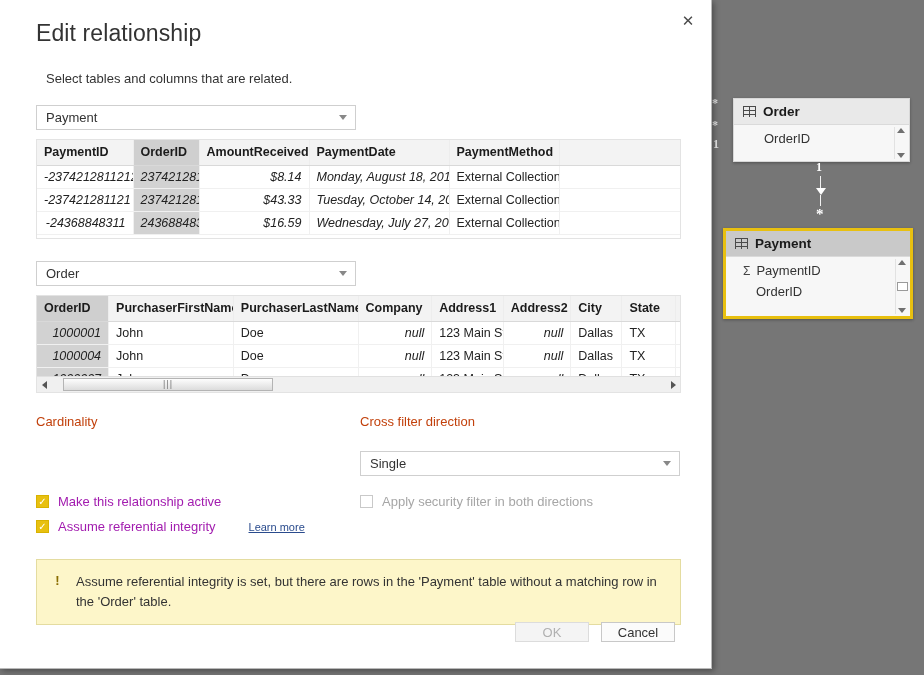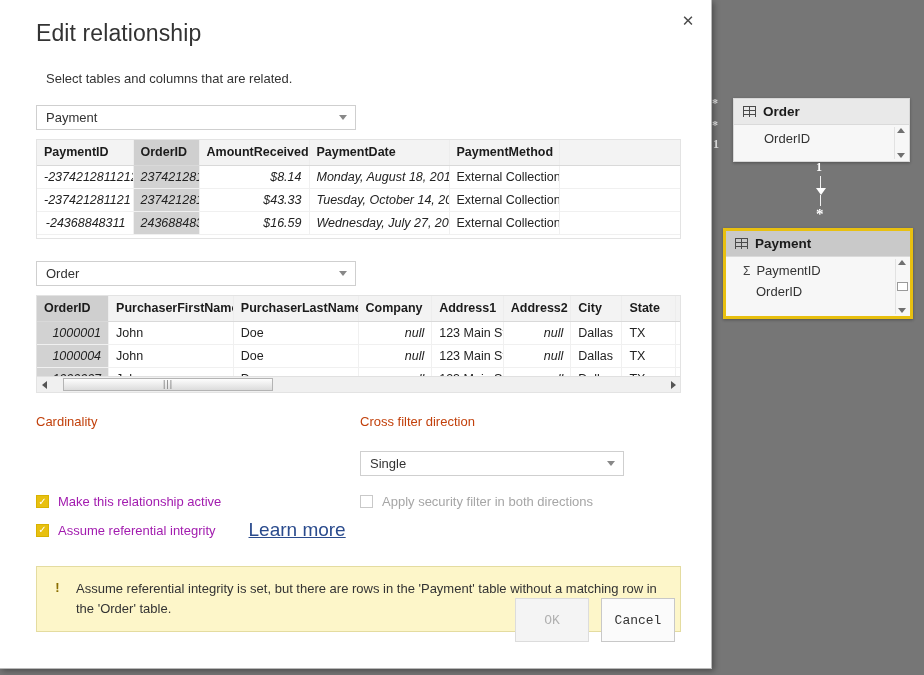--- a/index.html
+++ b/index.html
@@ -167,43 +167,43 @@
   .chkrow { display: flex; align-items: center; gap: 9px; margin-top: 10px; }
   .chk {
     width: 13px; height: 13px; background: #e8c010; border: 1px solid #d8b200;
     display: flex; align-items: center; justify-content: center;
     color: #fff; font-size: 10px; line-height: 1; flex: none;
   }
   .chk.off { background: #fff; border: 1px solid #c9c9c9; color: transparent; }
   .chk-label { font-size: 13px; color: #a21caf; }
   .chk-label.dim { color: #a6a6a6; }
   .link {
-    font-size: 19px; color: #2a4b8d; text-decoration: underline; cursor: pointer;
+    font-size: 11px; color: #2a4b8d; text-decoration: underline; cursor: pointer;
   }
 
   
   #warn {
     margin: 0 0 0 36px;
     width: 645px;
     background: #fdf6c9; border: 1px solid #e4dca0;
     display: flex; gap: 11px; padding: 12px 14px 12px 13px;
   }
   #warn .wicon {
     flex: none; width: 15px; height: 15px; margin-top: 1px;
     color: #8a6d00; font-size: 13px; font-weight: bold;
     display:flex; align-items:center; justify-content:center;
   }
   #warn .wtext { font-size: 13px; color: #333; line-height: 1.55; }
 
   
   #footer { position: absolute; left: 0; right: 0; bottom: 26px;
             display: flex; justify-content: flex-end; gap: 12px; padding-right: 36px; }
   .btn {
-    width: 74px; height: 44px;
-    font-size: 13px; font-family: Liberation Mono, monospace;
+    width: 74px; height: 20px;
+    font-size: 13px; font-family: Liberation Sans, sans-serif;
     background: #fbfbfb; border: 1px solid #c8c8c8; color: #333;
     cursor: pointer;
   }
   .btn.disabled { color: #b0b0b0; background: #f4f4f4; border-color: #dcdcdc; cursor: default; }
 </style>
 </head>
 <body>
 
 <div id="canvas">
 
@@ -418,21 +418,21 @@
       </div>
     </div>
   </div>
 
   <div style="display:flex; padding-left:36px; margin-top:21px;">
     <div style="width:324px;">
       <div class="ctl-label">Cardinality</div>
     </div>
     <div style="width:321px;">
       <div class="ctl-label">Cross filter direction</div>
-      <div class="combo" style="width:264px;">
+      <div class="combo" style="width:320px;">
         <span>Single</span>
         <span class="caret"></span>
       </div>
     </div>
   </div>
 
   <div style="display:flex; padding-left:36px; margin-top:8px;">
     <div style="width:324px;">
       <div class="chkrow">
         <span class="chk">✓</span>

